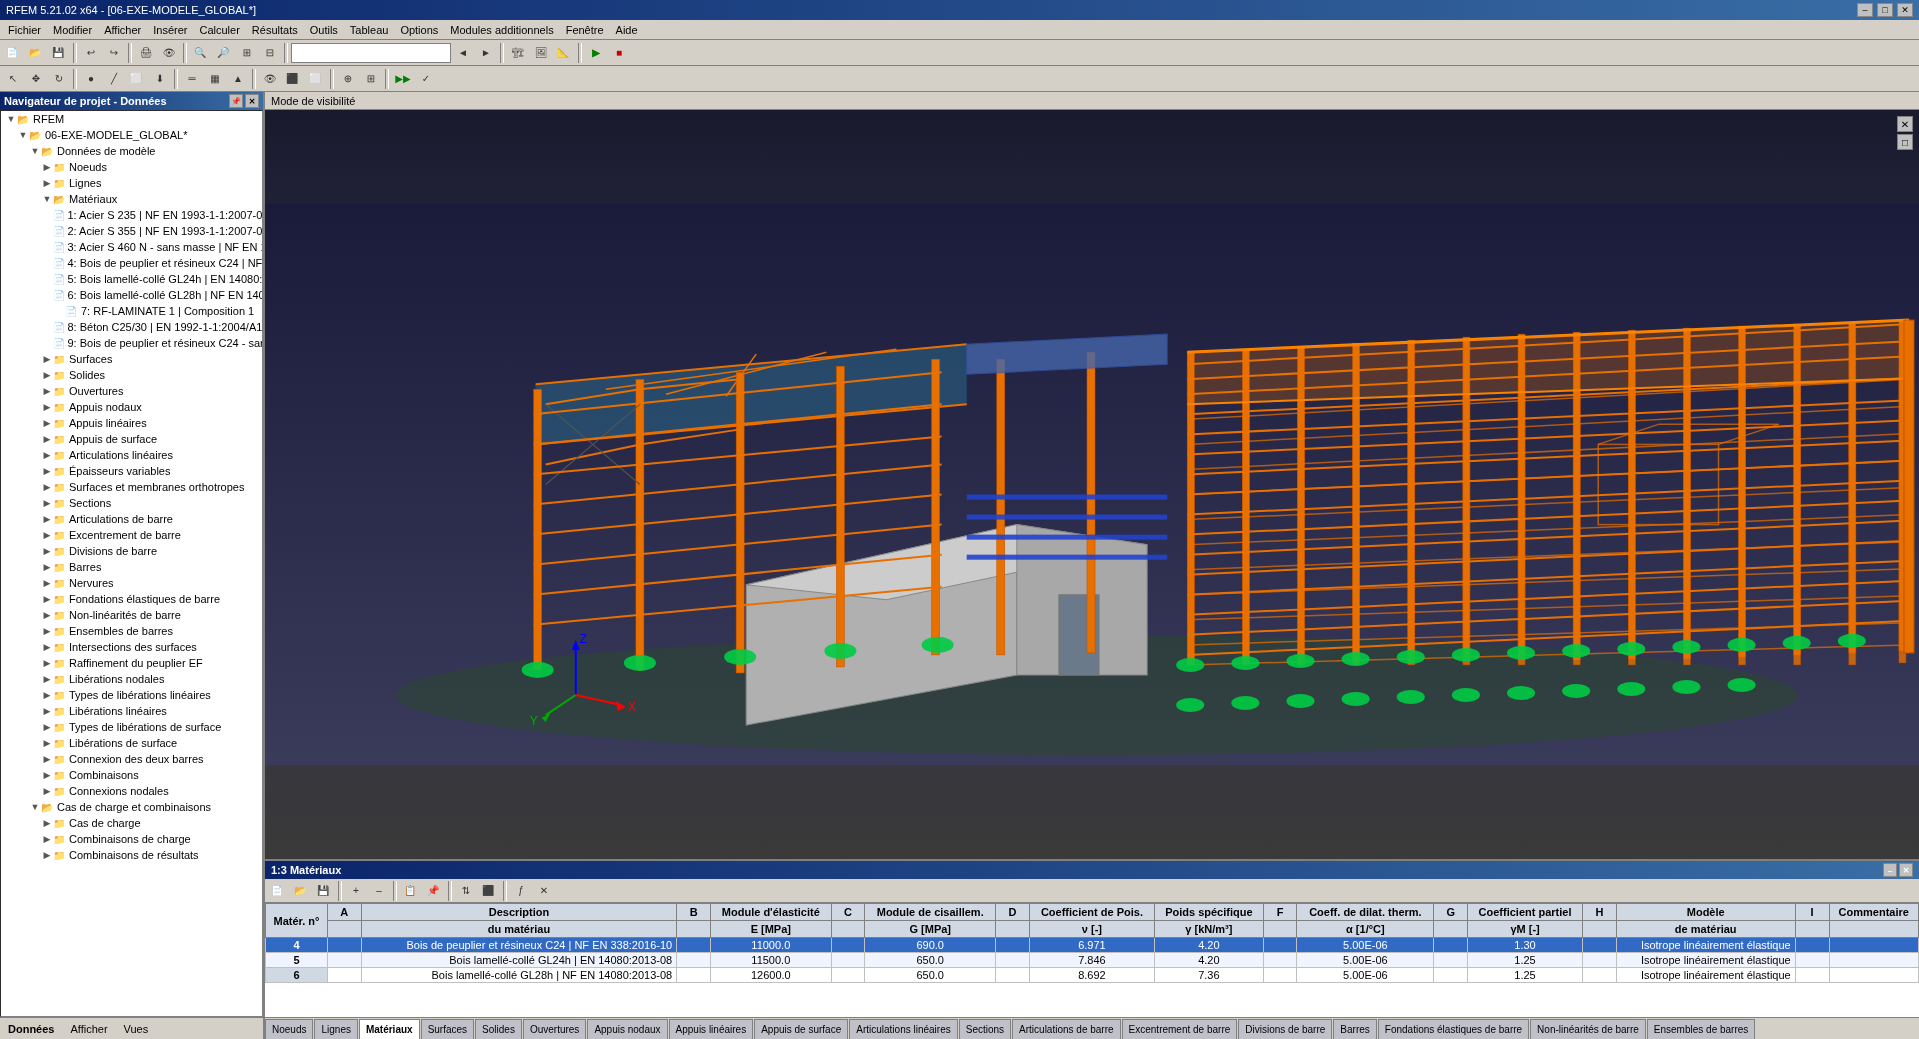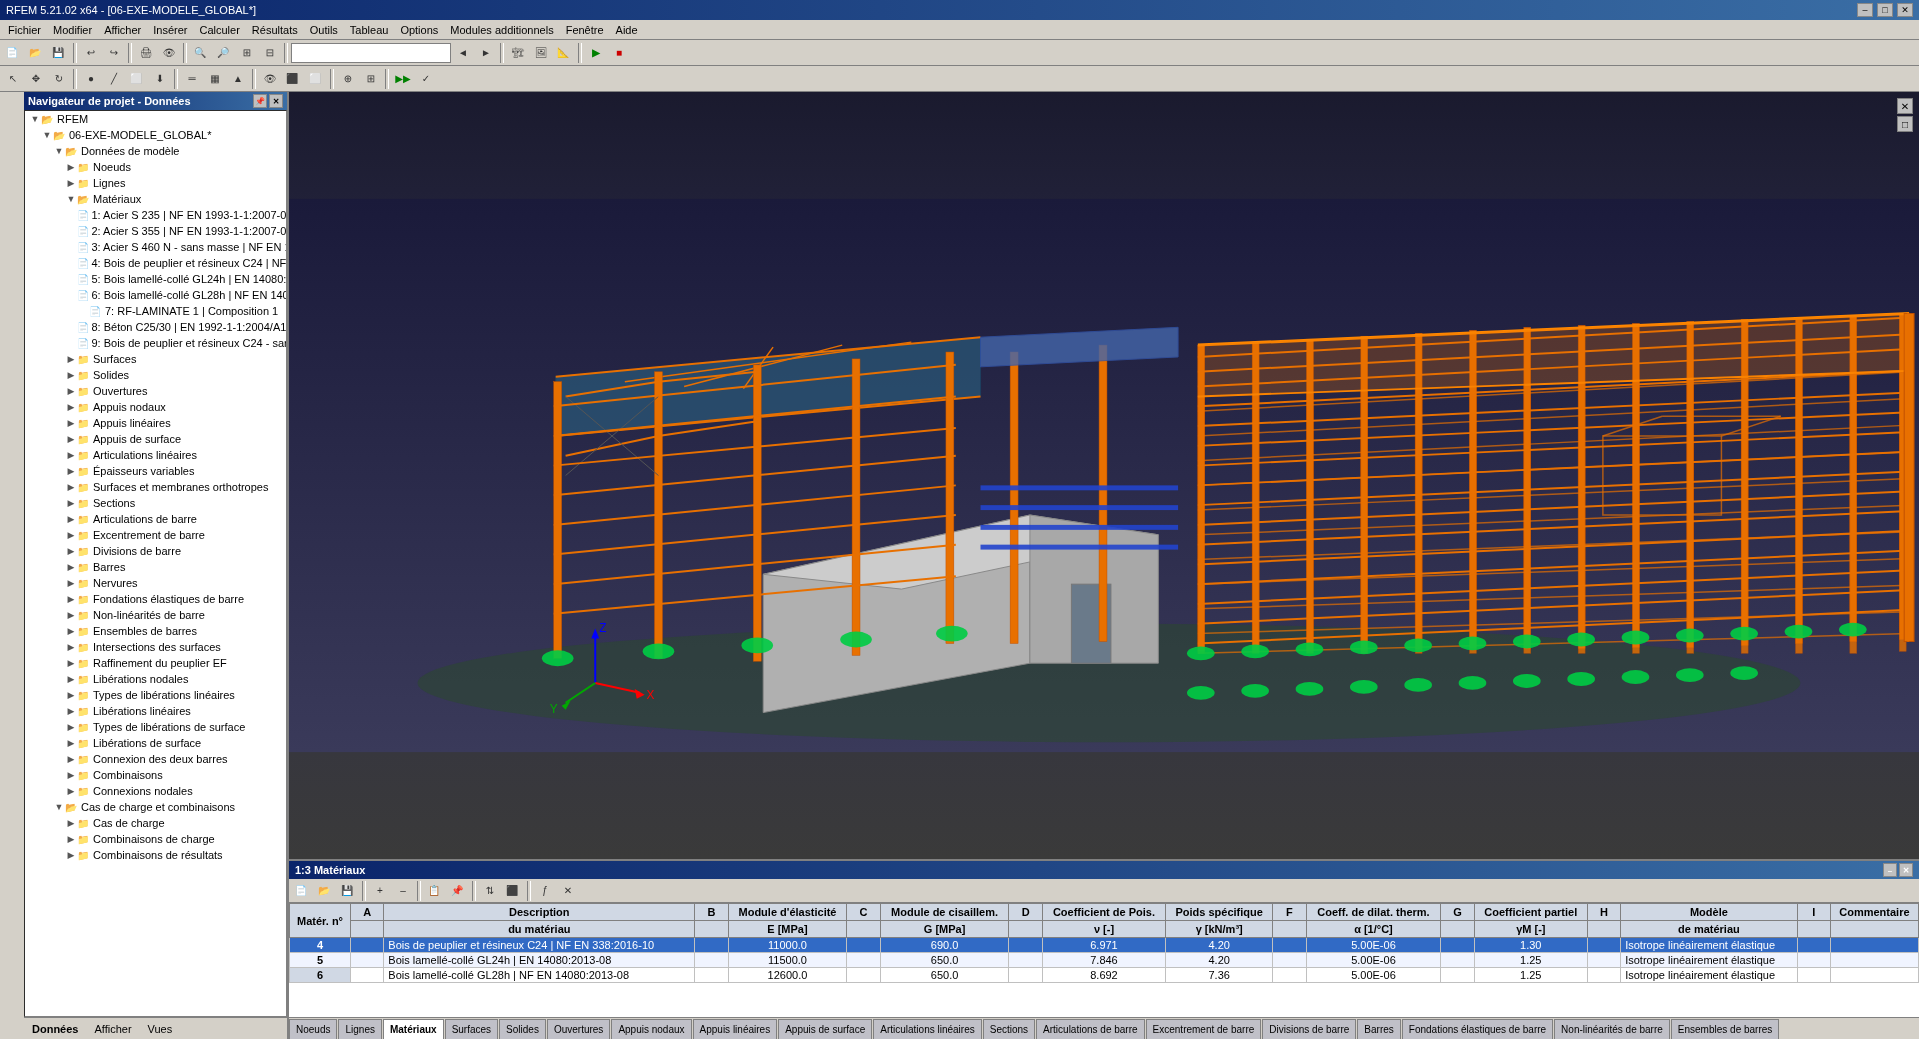--- a/index.html
+++ b/index.html
@@ -57,21 +57,20 @@
       font-size: 10px;
       color: #333;
     }
     .tb-sep { width: 4px; height: 20px; border-left: 1px solid #808080; border-right: 1px solid #fff; margin: 0 2px; }
     .tb-input { height: 20px; padding: 0 4px; border: 1px solid #808080; font-size: 11px; background: #fff; }
 
     
     #main-layout {
       display: flex;
       height: calc(1039px - 20px - 20px - 26px - 26px);
-      margin-left: 24px;
     }
 
     
     #left-panel {
       width: 265px;
       min-width: 265px;
       background: #d4d0c8;
       border-right: 2px solid #808080;
       display: flex;
       flex-direction: column;
@@ -215,21 +214,21 @@
       top: 0;
     }
     #data-table td {
       border: 1px solid #c0c0c0;
       padding: 1px 4px;
       text-align: center;
     }
     #data-table tr:nth-child(even) td { background: #f0f4ff; }
     #data-table tr.row-selected td { background: #316ac5; color: #fff; }
     #data-table td:first-child { background: #d0d8e4; font-weight: bold; }
-    #data-table td.desc-cell { text-align: left; }
+    #data-table td.desc-cell { text-align: right; }
 
     
     #bottom-tabs {
       height: 22px;
       background: #d4d0c8;
       display: flex;
       align-items: flex-end;
       border-top: 1px solid #808080;
       overflow-x: auto;
     }
@@ -591,20 +590,23 @@
       </div>
     <div id="nav-footer">
       <span class="nav-tab active">Données</span>
       <span class="nav-tab">Afficher</span>
       <span class="nav-tab">Vues</span>
     </div>
   </div>
 
   <div id="right-panel">
 
+    <div id="view-header">
+      <span>Mode de visibilité</span>
+    </div>
 
     <div id="viewport-3d">
       <div class="scene-bg"></div>
 
       <svg id="building-svg" viewBox="0 0 1650 560" preserveAspectRatio="xMidYMid meet">
 
         <defs>
           <linearGradient id="skyGrad" x1="0%" y1="0%" x2="0%" y2="100%">
             <stop offset="0%" style="stop-color:#1a1a3a"></stop>
             <stop offset="100%" style="stop-color:#3a3a5a"></stop>

